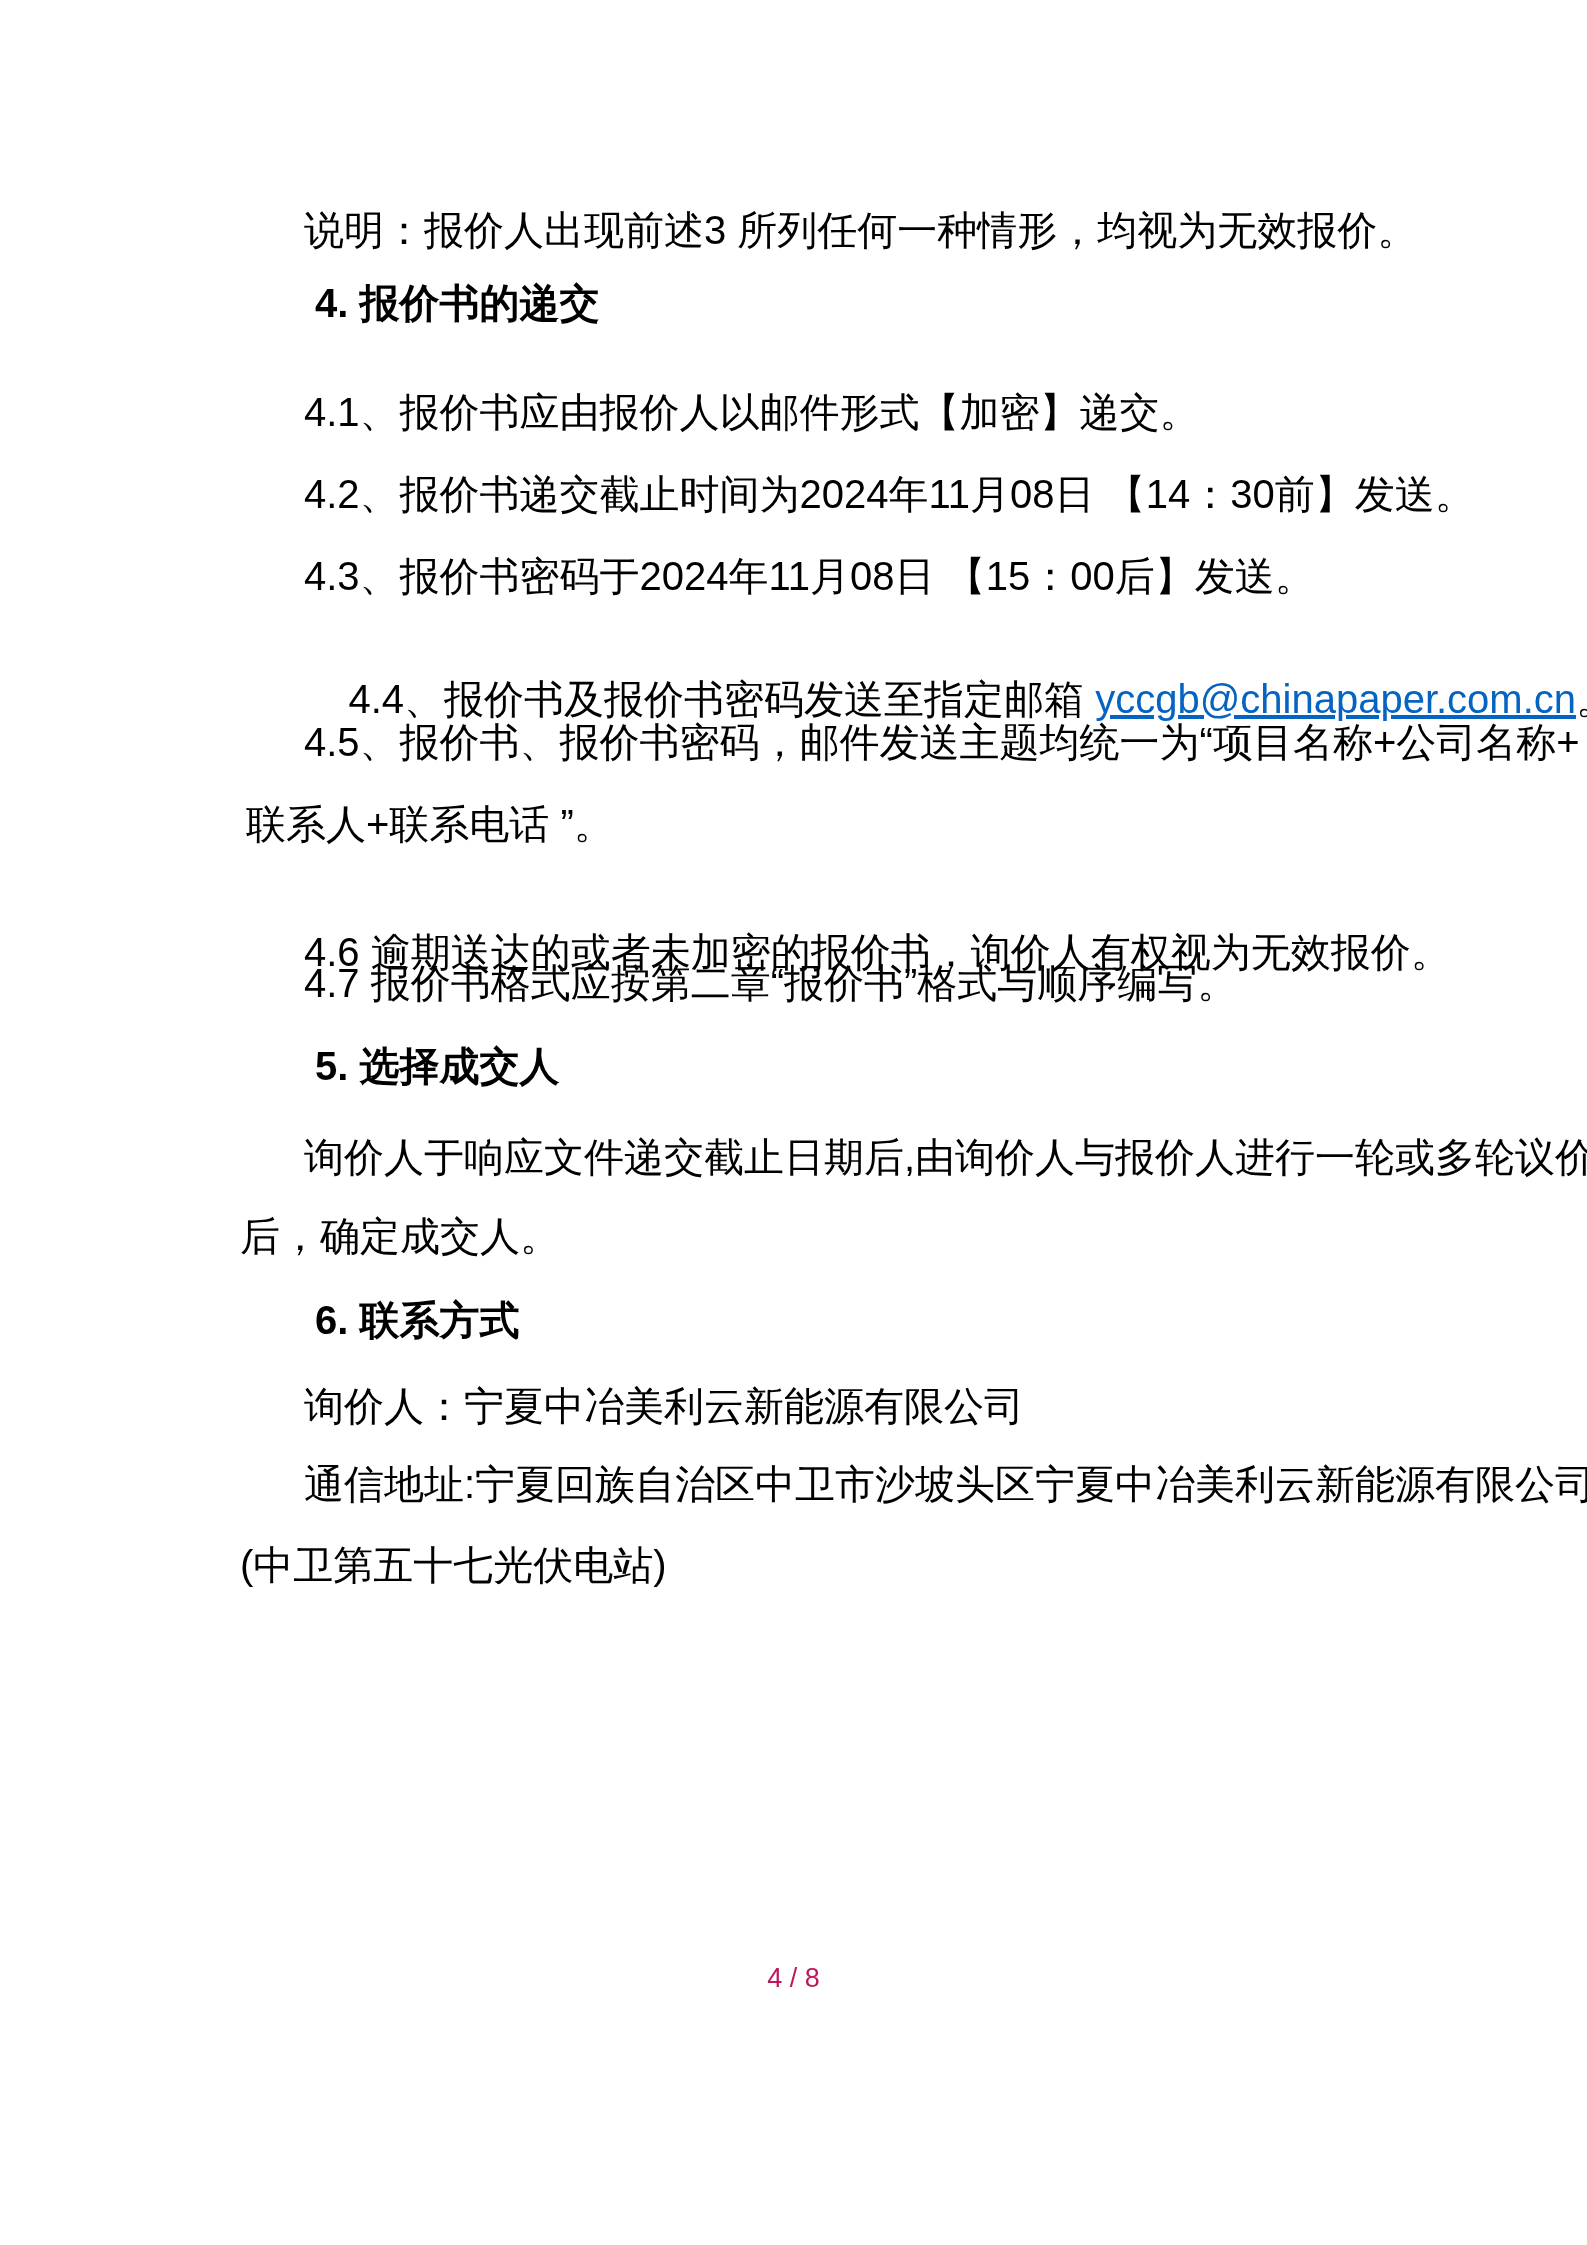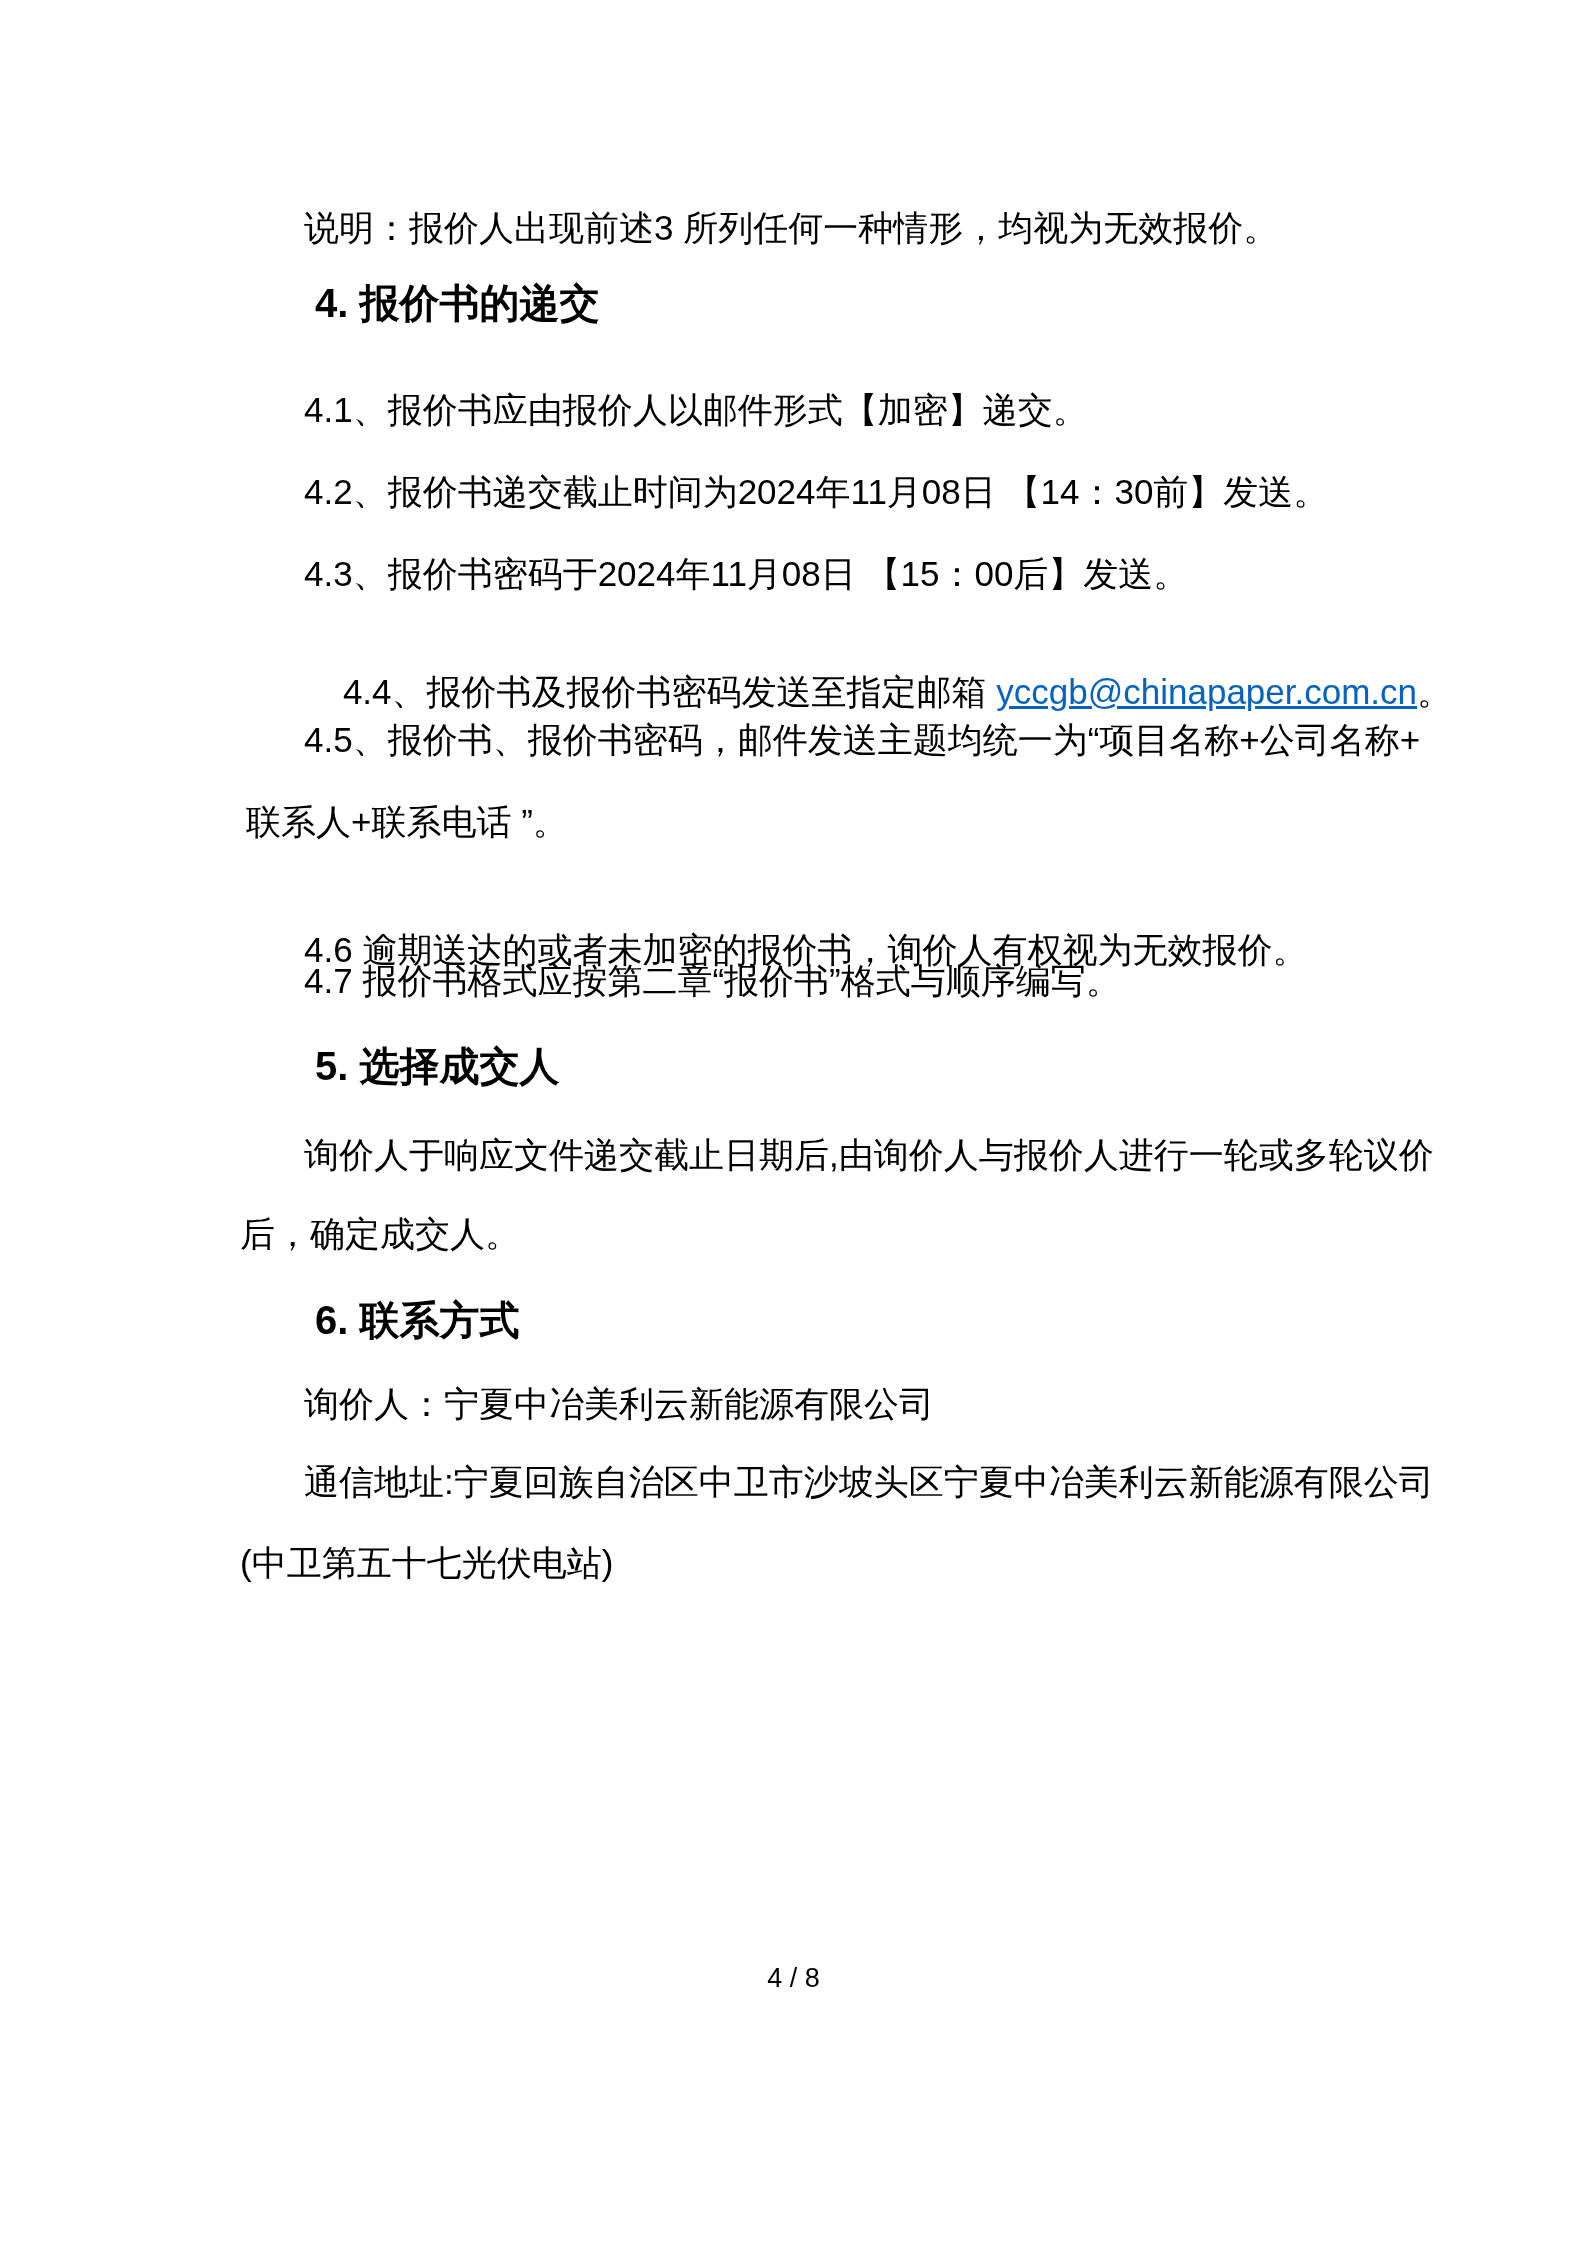--- a/index.html
+++ b/index.html
@@ -7,21 +7,21 @@
     position:relative;
     width:1587px;
     height:2245px;
     background:#ffffff;
     font-family:"Liberation Sans","DejaVu Sans",sans-serif;
     color:#000000;
     overflow:hidden;
   }
   .ln{
     position:absolute;
-    font-size:35px;
+    font-size:40px;
     line-height:1;
     white-space:pre;
     color:#000000;
   }
   .indent{left:304px;}
   .flush{left:240px;}
   .heading{
     left:315px;
     font-size:40px;
     font-weight:bold;
@@ -30,21 +30,21 @@
     color:#0563c1;
     text-decoration:underline;
     cursor:pointer;
   }
   .footer{
     position:absolute;
     left:0;
     width:100%;
     text-align:center;
     font-size:27px;
-    color:#000000;
+    color:#be185d;
   }
 </style>
 </head>
 <body>
 
 <div class="page">
 
   <div class="ln indent" style="top:210px;">说明：报价人出现前述3 所列任何一种情形，均视为无效报价。</div>
 
   <div class="ln heading" style="top:283px;">4. 报价书的递交</div>

